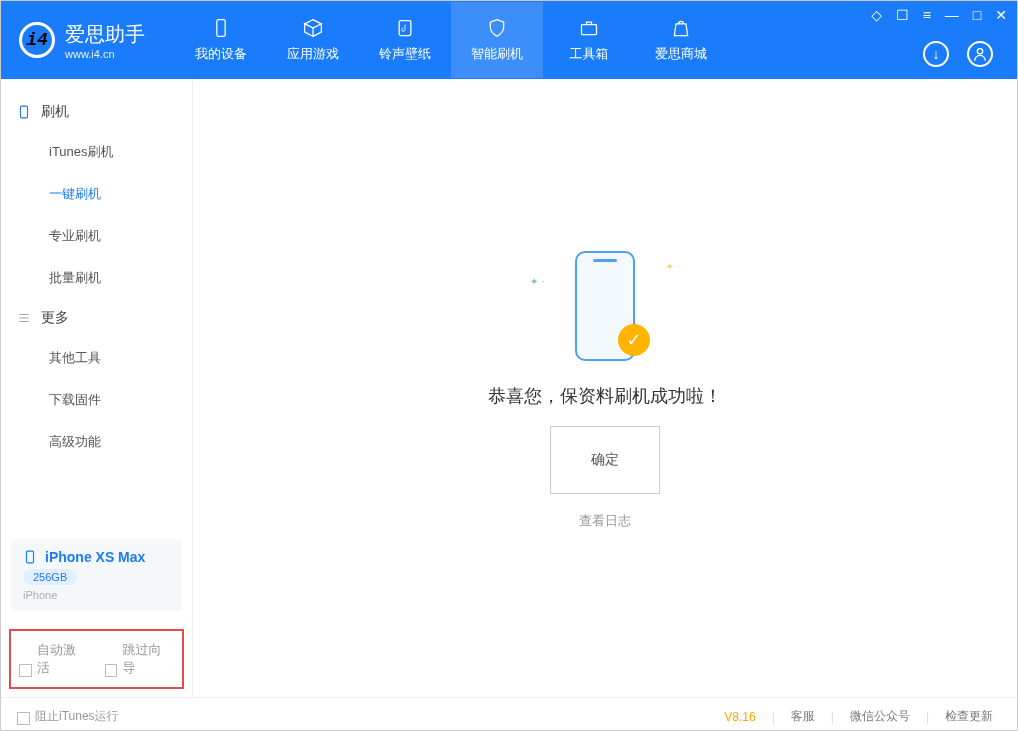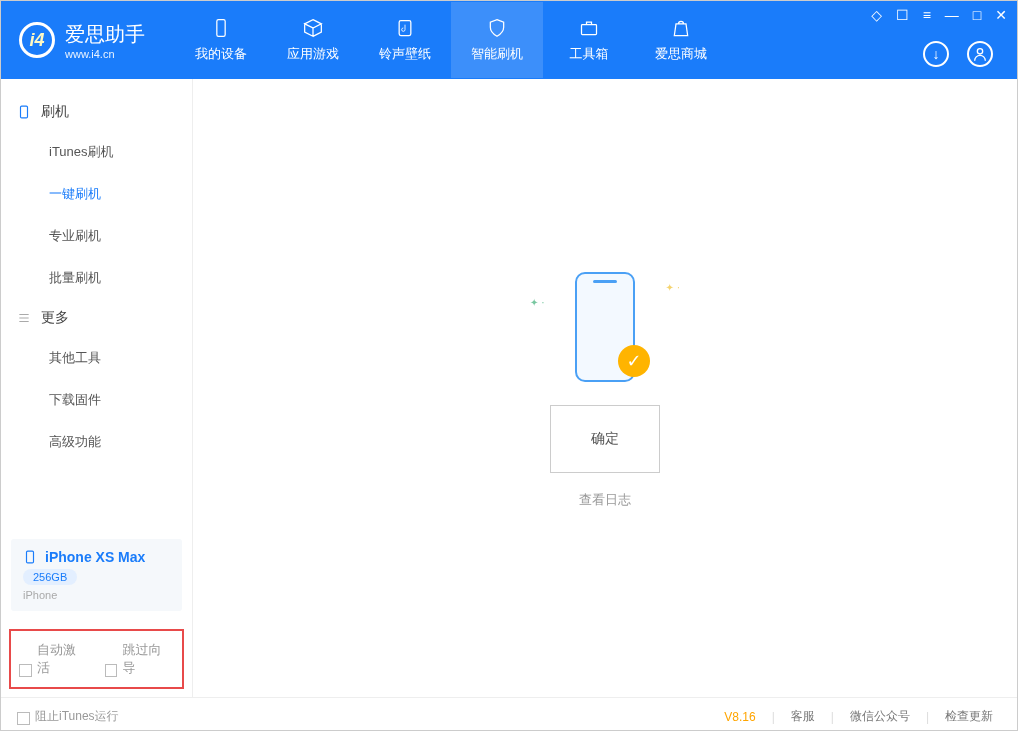--- a/index.html
+++ b/index.html
@@ -1,20 +1,20 @@
 <!DOCTYPE html>
 <html><head>
 <meta charset="utf-8">
 <style>
 * { margin: 0; padding: 0; box-sizing: border-box; font-family: "Microsoft YaHei", sans-serif; }
 body { background: #fff; width: 1018px; height: 731px; overflow: hidden; border: 1px solid #ccc; }
 
 .header { background: #1a7cfa; height: 78px; display: flex; align-items: center; padding: 0 18px; position: relative; }
 .logo-block { display: flex; align-items: center; gap: 10px; }
-.logo-circle { width: 36px; height: 36px; border: 3px solid #fff; border-radius: 50%; display: flex; align-items: center; justify-content: center; color: #fef9c3; font-weight: bold; font-size: 18px; font-style: italic; }
+.logo-circle { width: 36px; height: 36px; border: 3px solid #fff; border-radius: 50%; display: flex; align-items: center; justify-content: center; color: #000000; font-weight: bold; font-size: 18px; font-style: italic; font-family: Liberation Mono, monospace; }
 .logo-txt { color: #fff; }
 .logo-txt .main { font-size: 20px; font-weight: 400; }
 .logo-txt .sub { font-size: 11px; opacity: 0.9; }
 
 .top-nav { display: flex; margin-left: 30px; }
 .nav-item { width: 92px; height: 76px; display: flex; flex-direction: column; align-items: center; justify-content: center; color: #fff; font-size: 13px; gap: 6px; cursor: pointer; }
 .nav-item.active { background: rgba(255,255,255,0.15); }
 .nav-icon { width: 22px; height: 22px; display: flex; align-items: center; justify-content: center; }
 .nav-icon svg { fill: #fff; }
 
@@ -190,20 +190,21 @@
     </div>
   </div>
 
   <div class="main">
     <div class="phone-illus">
       <span class="dots l">✦ ·</span>
       <div class="phone"></div>
       <div class="check-big">✓</div>
       <span class="dots r">✦ ·</span>
     </div>
+    <div class="success-txt">恭喜您，保资料刷机成功啦！</div>
     <button class="ok-btn">确定</button>
     <a class="log-link">查看日志</a>
   </div>
 </div>
 
 <div class="status-bar">
   <label class="chk">
       <span class="chk-box"></span>
       <span>阻止iTunes运行</span>
     </label>

